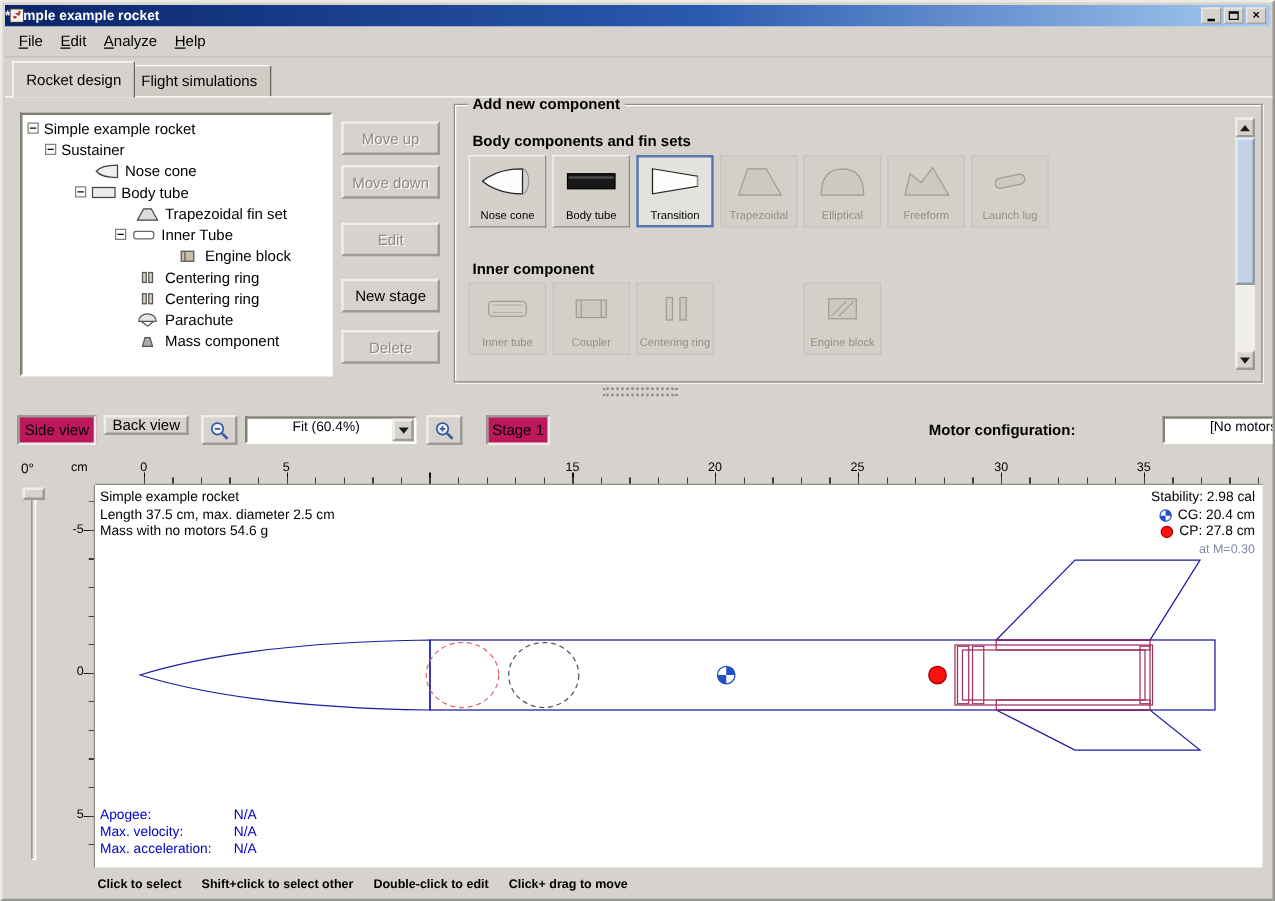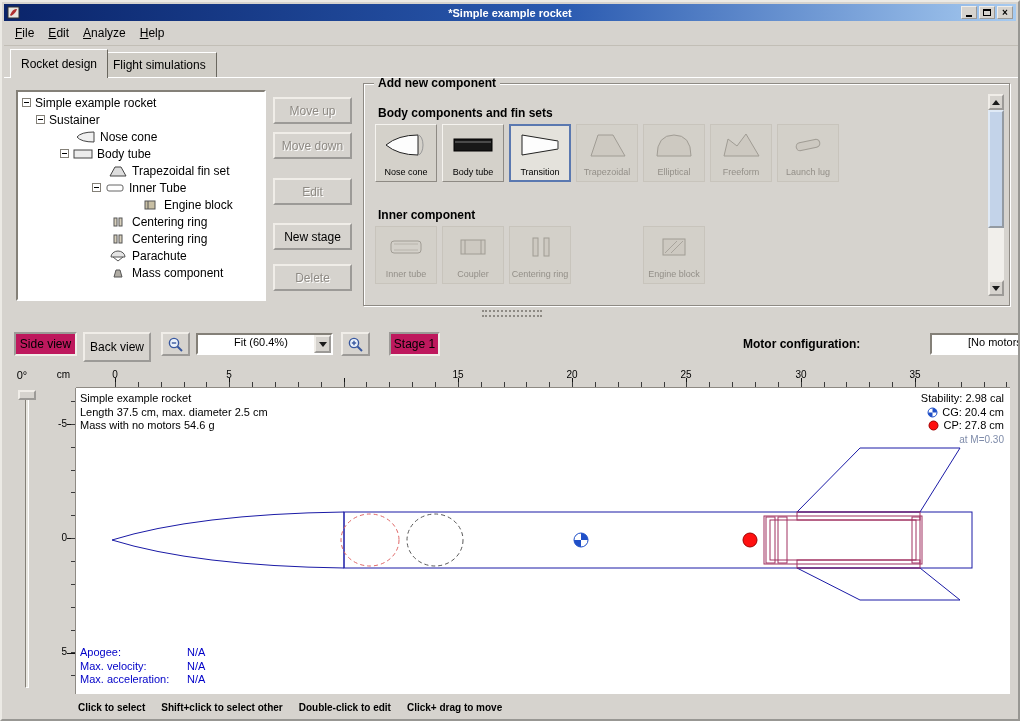--- a/index.html
+++ b/index.html
@@ -3,21 +3,21 @@
 <meta charset="utf-8">
 <style>
   * { box-sizing: border-box; margin: 0; padding: 0; }
   html,body { width:1020px; height:721px; }
   body { font-family:"Liberation Sans", sans-serif; font-size:12px; color:#000; background:#d6d3ce; }
   .abs { position:absolute; }
   #win { position:relative; width:1020px; height:721px; background:#d6d3ce; border:2px outset #eceae5; overflow:hidden; }
 
   
   .titlebar { left:2px; top:2px; width:1012px; height:17px; background:linear-gradient(90deg,#0a246a,#2a5ab0 55%,#a6caf0); display:flex; align-items:center; padding:0 3px; }
-  .title-text { position:absolute; left:0; right:0; text-align:center; color:#fff; font-weight:bold; font-size:11px; }
+  .title-text { position:absolute; left:0; right:0; color:#fff; font-weight:bold; font-size:11px; }
   .win-btns { margin-left:auto; display:flex; gap:2px; z-index:2; }
   .wbtn { width:16px; height:13px; background:#d6d3ce; border:1px outset #f0ede8; display:flex; align-items:center; justify-content:center; font-size:10px; font-weight:bold; line-height:1; }
   .min-glyph { width:6px; height:2px; background:#000; margin-top:6px; }
   .max-glyph { width:8px; height:7px; border:1px solid #000; border-top-width:2px; }
 
   
   .menubar { left:2px; top:19px; width:1016px; height:25px; display:flex; align-items:center; padding-left:4px; border-bottom:1px solid #c2beb6; }
   .menu-item { display:inline-block; padding:3px 7px; }
   .menu-item::first-letter { text-decoration: underline; }
 
@@ -311,21 +311,21 @@
           <span class="tri-down"></span>
         </div>
     </div>
   </div>
 
   <div class="abs grip"></div>
 
   <div class="abs b3 checked" style="left:12px;top:330px;width:63px;height:24px;">
       <span>Side view</span>
     </div>
-  <div class="abs b3" style="left:81px;top:330px;width:68px;height:30px;">
+  <div class="abs b3" style="left:81px;top:330px;width:68px;height:16px;">
       <span>Back view</span>
     </div>
 
   <div class="abs b3" style="left:159px;top:330px;width:29px;height:24px;">
     <svg width="17" height="17" viewBox="0 0 17 17">
         <circle cx="7" cy="7" r="4.6" fill="#eaf1fa" stroke="#3858a0" stroke-width="1.4"></circle>
         <line x1="10.5" y1="10.5" x2="15" y2="15" stroke="#3858a0" stroke-width="2"></line>
         <line x1="4.8" y1="7" x2="9.2" y2="7" stroke="#3858a0" stroke-width="1.4"></line>
       </svg>
   </div>

